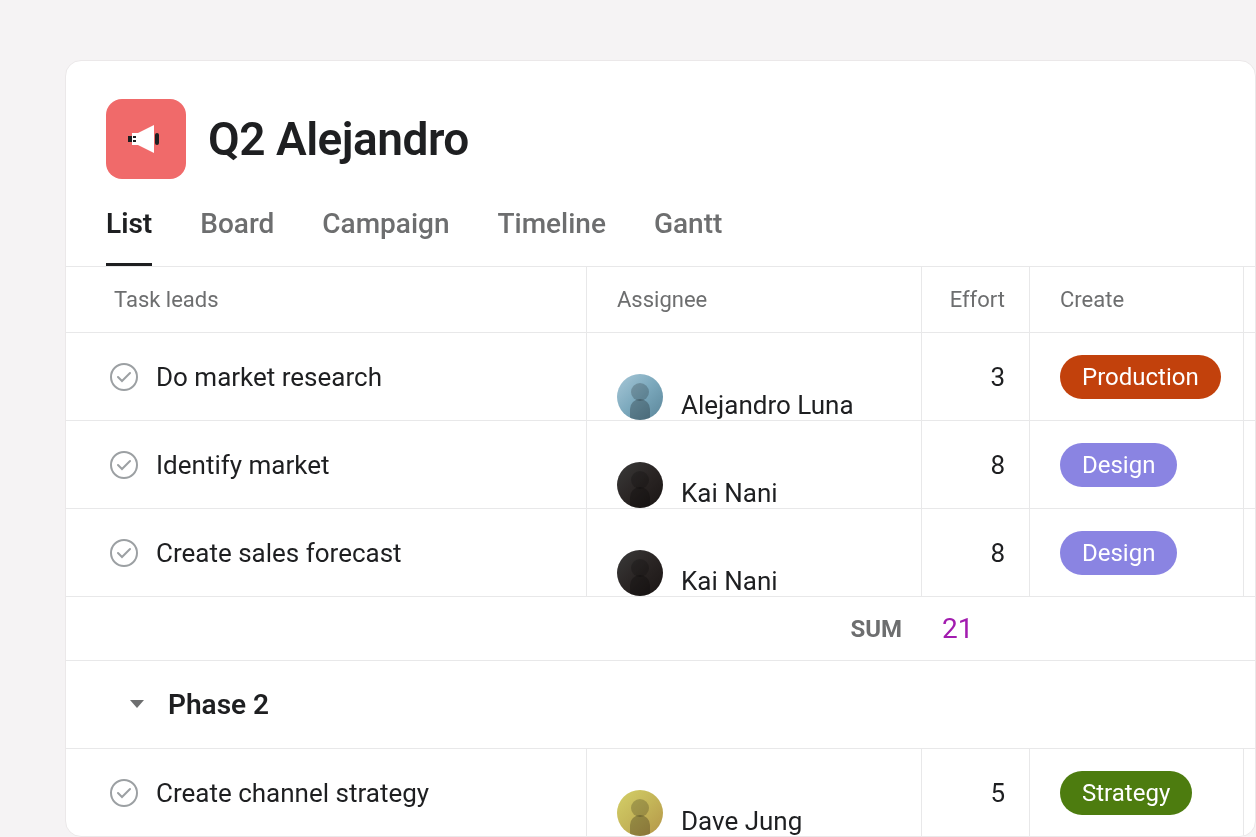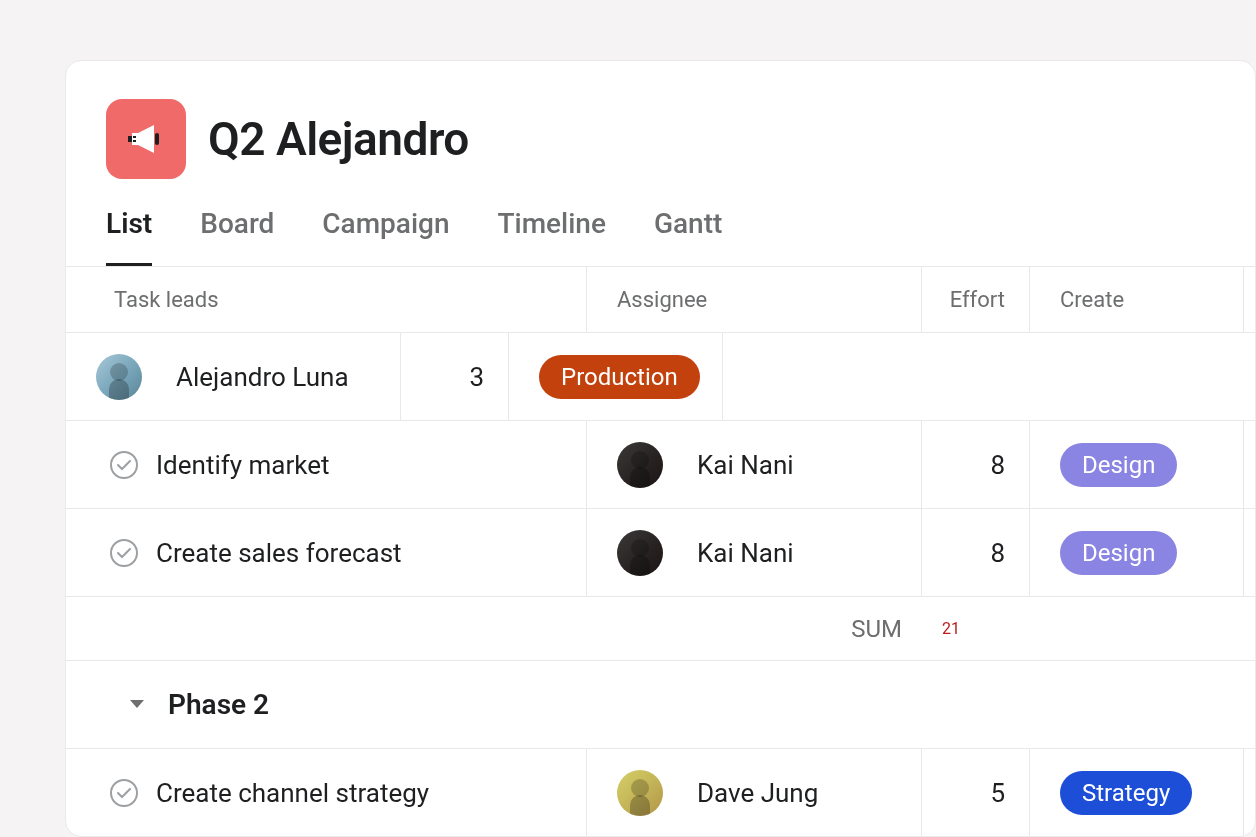--- a/index.html
+++ b/index.html
@@ -106,22 +106,22 @@
       height: 88px;
     }
     .task-row .col-task {
       display: flex;
       align-items: center;
       gap: 18px;
       padding: 0 0 0 44px;
     }
     .task-row .col-assignee {
       display: flex;
-      align-items: center;
-      gap: 34px;
+      align-items: flex-end;
+      gap: 18px;
       padding: 0 16px 0 30px;
     }
     .task-row .col-effort {
       display: flex;
       align-items: center;
       justify-content: flex-end;
       padding: 0 24px 0 0;
       font-size: 26px;
       color: #1e1f21;
     }
@@ -171,29 +171,30 @@
       border-right: none;
     }
     .sum-row .sum-label-cell {
       width: 335px;
       display: flex;
       align-items: center;
       justify-content: flex-end;
       padding-right: 20px;
       font-size: 24px;
       color: #6d6e6f;
+      font-weight: bold;
     }
     .sum-row .sum-value-cell {
       width: 108px;
       display: flex;
       align-items: center;
       justify-content: flex-start;
       padding-left: 20px;
-      font-size: 16px;
-      color: #b91c1c;
+      font-size: 28px;
+      color: #a21caf;
     }
     .section-header {
       display: flex;
       align-items: center;
       height: 88px;
       padding-left: 62px;
       gap: 22px;
       border-bottom: 1px solid #e8e8e9;
     }
     .caret {
@@ -263,20 +264,28 @@
   </div>
 
   <div class="table-header">
     <div class="col-task">Task leads</div>
     <div class="col-assignee">Assignee</div>
     <div class="col-effort">Effort</div>
     <div class="col-stage">Create</div>
   </div>
 
   <div class="task-row">
+    <div class="col-task">
+      <div class="check-circle">
+        <svg width="14" height="12" viewBox="0 0 14 12">
+            <path d="M1 6 L5 10 L13 2" stroke="#9ca0a3" stroke-width="2" fill="none" stroke-linecap="round"></path>
+          </svg>
+      </div>
+      <span class="task-name">Do market research</span>
+    </div>
     <div class="col-assignee">
       <div class="avatar av1"></div>
       <span class="assignee-name">Alejandro Luna</span>
     </div>
     <div class="col-effort">3</div>
     <div class="col-stage">
       <span class="stage-pill" style="background-color:#c2410c">Production</span>
     </div>
   </div>
 
@@ -341,17 +350,17 @@
           </svg>
       </div>
       <span class="task-name">Create channel strategy</span>
     </div>
     <div class="col-assignee">
       <div class="avatar av3"></div>
       <span class="assignee-name">Dave Jung</span>
     </div>
     <div class="col-effort">5</div>
     <div class="col-stage">
-      <span class="stage-pill" style="background-color:#1d4ed8">Strategy</span>
+      <span class="stage-pill" style="background-color:#4d7c0f">Strategy</span>
     </div>
   </div>
 
 </div>
 
 </body></html>

